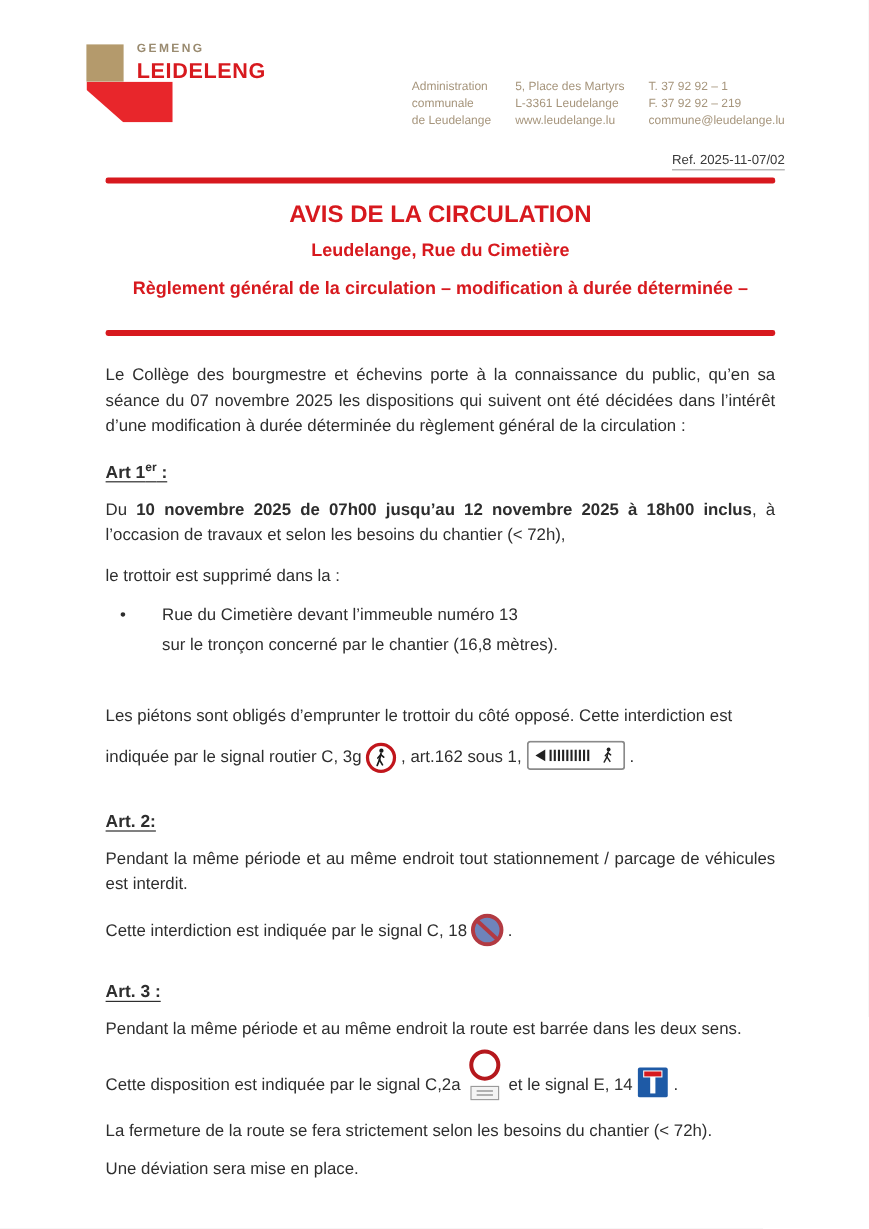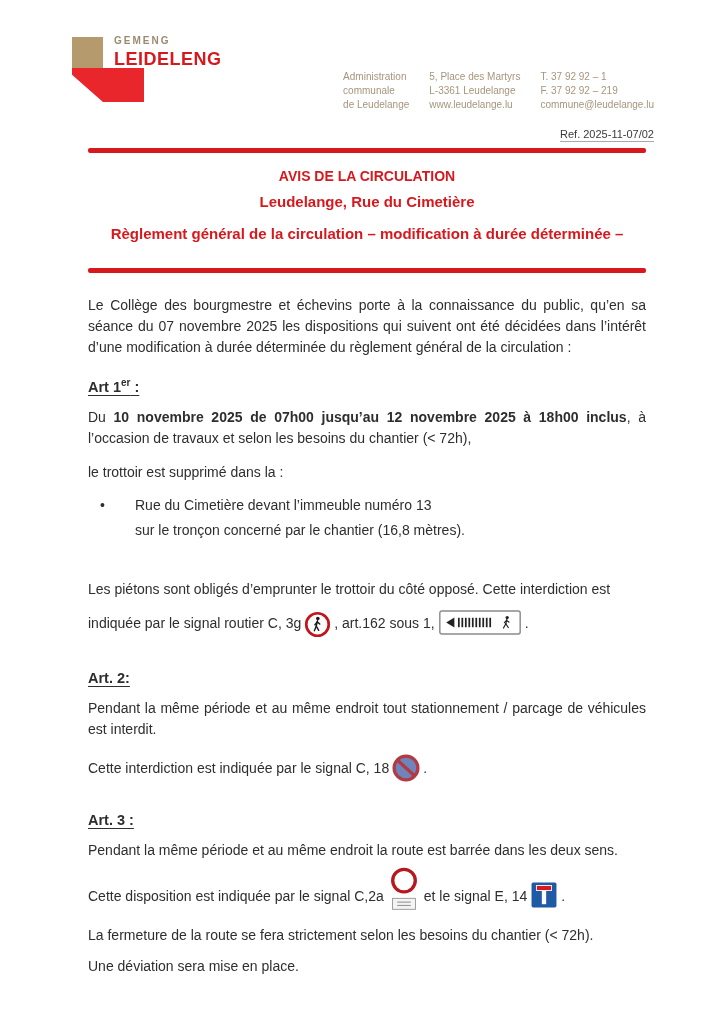--- a/index.html
+++ b/index.html
@@ -2,40 +2,40 @@
 <html><head>
 <meta charset="utf-8">
 <style>
   html,body { margin:0; padding:0; background:#e9e9e9; }
   .page {
     position:relative; width:724px; height:1024px; margin:0 auto;
     background:#ffffff; overflow:hidden;
     font-family:"Liberation Sans", sans-serif; color:#2e2e2e;
   }
   
-  .header { display:flex; align-items:flex-end; padding:30px 70px 0 70px; }
+  .header { display:flex; align-items:center; padding:30px 70px 0 70px; }
   .logo-wrap { position:relative; width:170px; height:82px; }
   .logo-square { position:absolute; left:2px; top:7px; width:31px; height:31px; background:#b49a6c; }
   .logo-flag   { position:absolute; left:2px; top:38px; width:72px; height:34px; background:#e8262b;
                  clip-path: polygon(0 0, 100% 0, 100% 100%, 43% 100%, 0 20%); }
   .logo-text   { position:absolute; left:44px; top:6px; line-height:1; }
   .logo-top    { font-size:10px; letter-spacing:2px; color:#9a8b70; font-weight:bold; }
   .logo-name   { margin-top:4px; font-size:18px; font-weight:bold; color:#d7191e; letter-spacing:0.5px; }
   .contact { margin-left:auto; display:flex; gap:20px; padding-top:32px;
              font-size:10px; line-height:14px; color:#a6957c; }
   .contact div { white-space:nowrap; }
   
   .ref-row { text-align:right; padding:16px 70px 0 0; font-size:11px; color:#3a3a3a; }
   .ref-row span { border-bottom:1px solid #a9a9a9; padding-bottom:1px; }
   
   .redline { height:5px; background:#d7191e; border-radius:2px; margin:8px 78px 0 88px; }
   .redline.second { margin-top:26px; }
   
   .title-block { margin:15px 78px 0 88px; text-align:center; color:#d7191e; }
-  .title-main { font-size:14px; font-weight:bold; }
+  .title-main { font-size:20px; font-weight:bold; }
   .title-sub  { font-size:15px; font-weight:bold; margin-top:15px; }
   .title-sub2 { margin-top:9px; }
   
   .content { padding:0 78px 0 88px; font-size:14px; line-height:21px; }
   .just { text-align:justify; }
   .intro { margin-top:22px; }
   .art-head { margin-top:14px; font-weight:bold; font-size:14.5px; }
   .art-head .ul { text-decoration:underline; text-underline-offset:3px; }
   .art-head sup { font-size:10px; }
   .p-top9  { margin-top:9px; }

